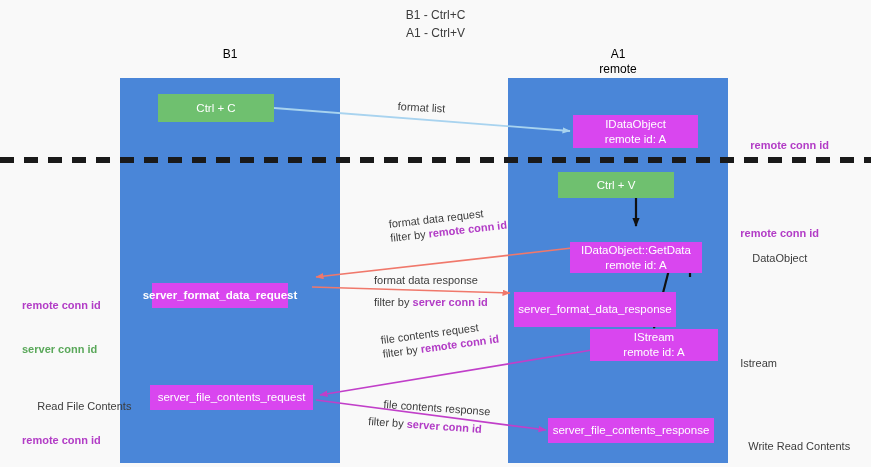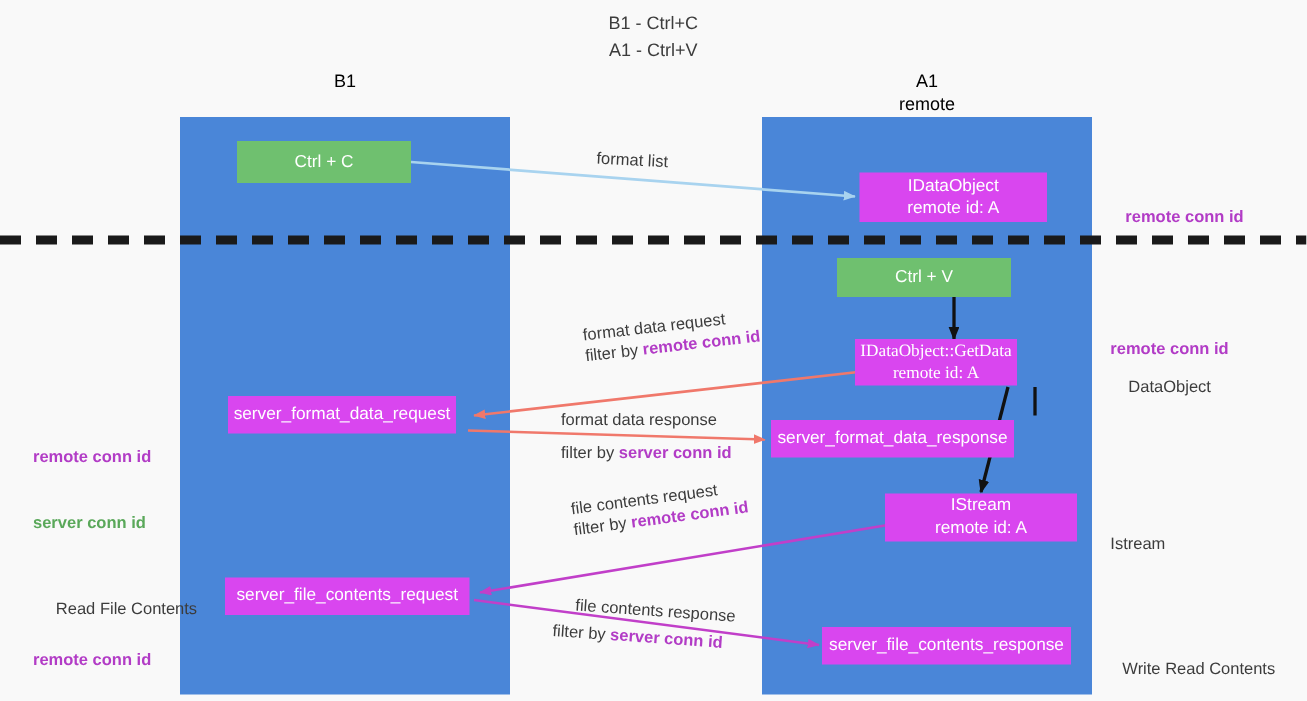--- a/index.html
+++ b/index.html
@@ -111,30 +111,30 @@
 
   <div class="node orange" style="left:573px;top:115px;width:125px;height:33px;">
     <span>IDataObject</span>
     <span class="l2">remote id: A</span>
   </div>
 
   <div class="node green" style="left:558px;top:172px;width:116px;height:26px;">
     <span>Ctrl + V</span>
   </div>
 
-  <div class="node orange" style="left:570px;top:226px;width:108px;height:31px;font-family:Liberation Serif, serif;">
+  <div class="node orange" style="left:570px;top:242px;width:132px;height:31px;">
     <span>IDataObject::GetData</span>
     <span class="l2">remote id: A</span>
   </div>
 
-  <div class="node orange" style="left:152px;top:264px;width:152px;height:25px;">
+  <div class="node orange" style="left:152px;top:283px;width:136px;height:25px;font-weight:bold;">
     <span>server_format_data_request</span>
   </div>
 
-  <div class="node orange" style="left:514px;top:280px;width:162px;height:25px;">
+  <div class="node orange" style="left:514px;top:292px;width:162px;height:35px;">
     <span>server_format_data_response</span>
   </div>
 
   <div class="node orange" style="left:590px;top:329px;width:128px;height:32px;">
     <span>IStream</span>
     <span class="l2">remote id: A</span>
   </div>
 
   <div class="node orange" style="left:150px;top:385px;width:163px;height:25px;">
     <span>server_file_contents_request</span>

